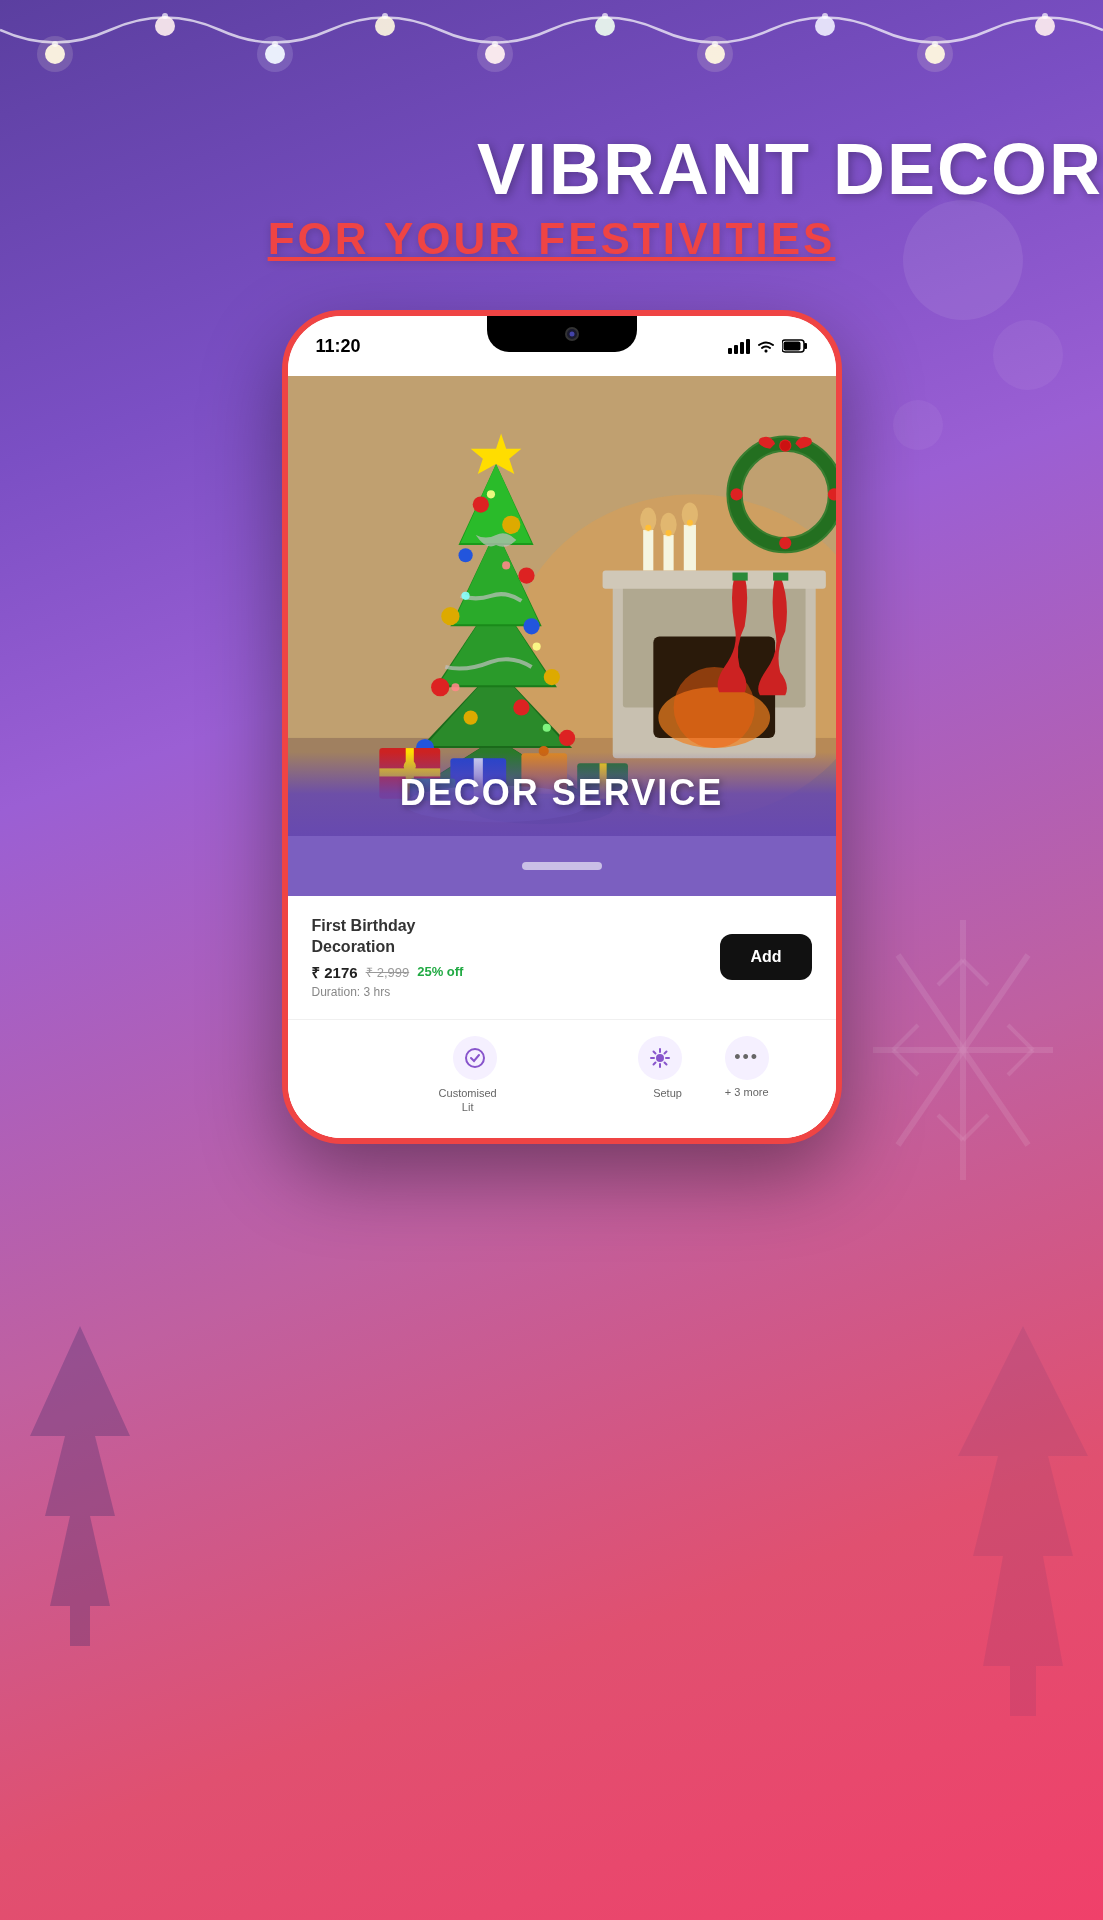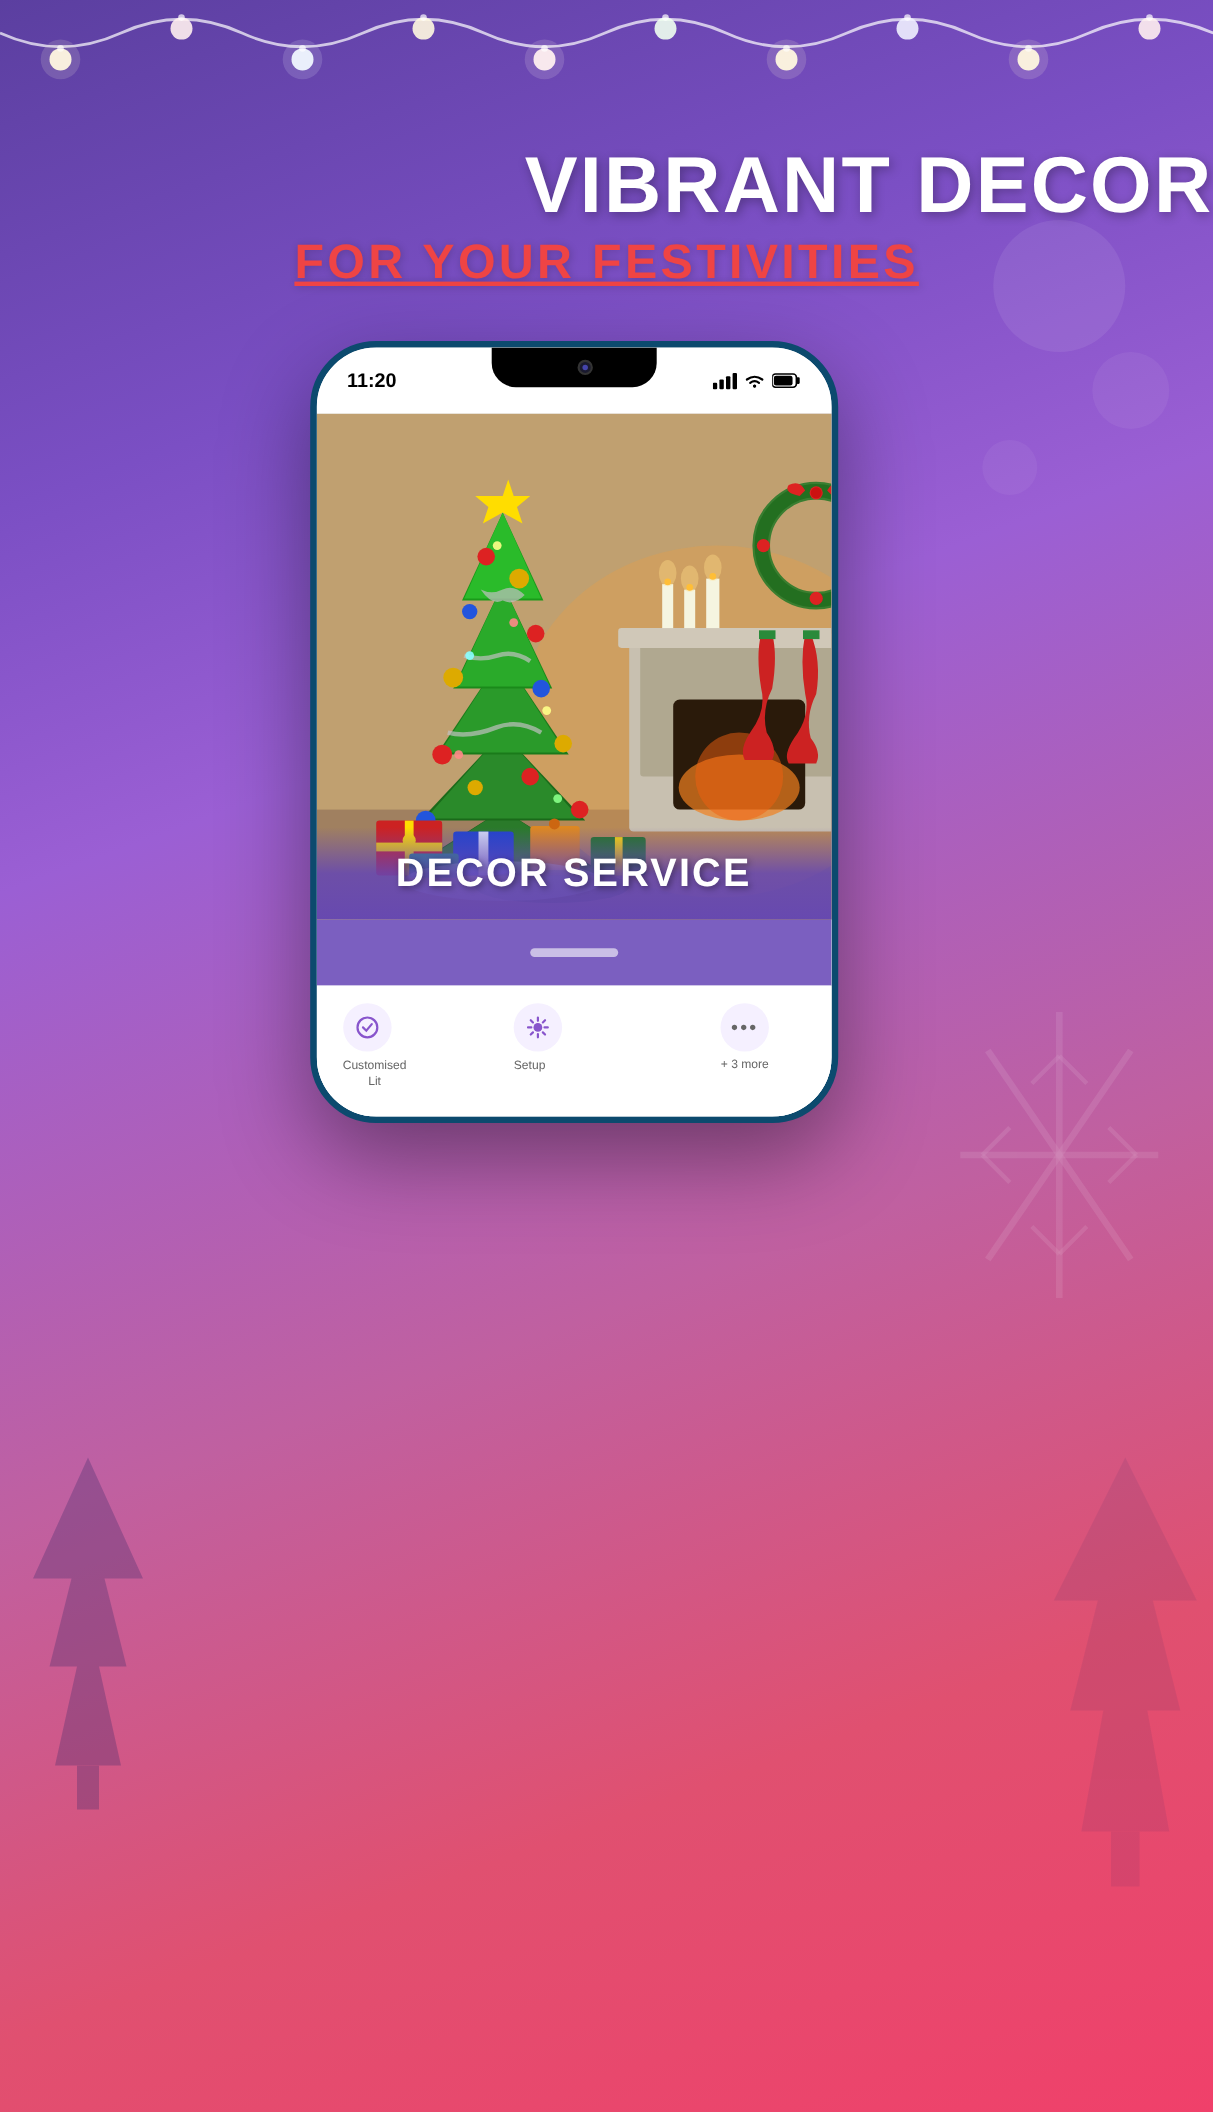--- a/index.html
+++ b/index.html
@@ -118,24 +118,24 @@
       position: absolute;
       top: 310px;
       left: 50%;
       transform: translateX(-50%);
       width: 540px;
       z-index: 20;
     }
 
     
     .phone-frame {
-      width: 480px;
+      width: 560px;
       background: #f0f0f0;
       border-radius: 60px;
-      border: 6px solid #0c4a6e;
+      border: 6px solid #ef4444;
       box-shadow: 0 30px 80px rgba(0,0,0,0.4), inset 0 0 0 2px rgba(255,255,255,0.5);
       overflow: hidden;
       position: relative;
     }
 
     
     .phone-top-bar {
       background: white;
       height: 60px;
       display: flex;
@@ -327,21 +327,21 @@
       padding: 16px 24px 24px;
       display: flex;
       align-items: flex-start;
       gap: 0;
     }
 
     .rating-item {
       flex: 1;
       display: flex;
       flex-direction: column;
-      align-items: flex-start;
+      align-items: flex-end;
       gap: 6px;
     }
 
     .rating-icon {
       width: 44px;
       height: 44px;
       border-radius: 50%;
       background: #f5f0ff;
       display: flex;
       align-items: center;
@@ -620,20 +620,34 @@
         <div class="service-title">DECOR SERVICE</div>
       </div>
     </div>
 
     <div class="phone-bottom">
 
       <div class="purple-bar">
         <div style="width: 80px; height: 8px; background: rgba(255,255,255,0.6); border-radius: 4px;"></div>
       </div>
 
+      <div class="product-card">
+        <div class="product-info">
+          <div class="product-name">
+            <span>First Birthday<br>Decoration</span>
+          </div>
+          <div class="product-pricing">
+            <span class="product-price">₹ 2176</span>
+            <span class="product-original">₹ 2,999</span>
+            <span class="product-discount">25% off</span>
+          </div>
+          <div class="product-duration">Duration: 3 hrs</div>
+        </div>
+        <button class="add-btn">Add</button>
+      </div>
 
       <div class="rating-row">
         <div class="rating-item">
           <div class="rating-icon">
             <svg width="22" height="22" viewBox="0 0 22 22">
               <circle cx="11" cy="11" r="9" stroke="#8855cc" stroke-width="2" fill="none"></circle>
               <path d="M7,11 L10,14 L15,8" stroke="#8855cc" stroke-width="2" fill="none" stroke-linecap="round"></path>
             </svg>
           </div>
           <div class="rating-label">Customised<br>Lit</div>

